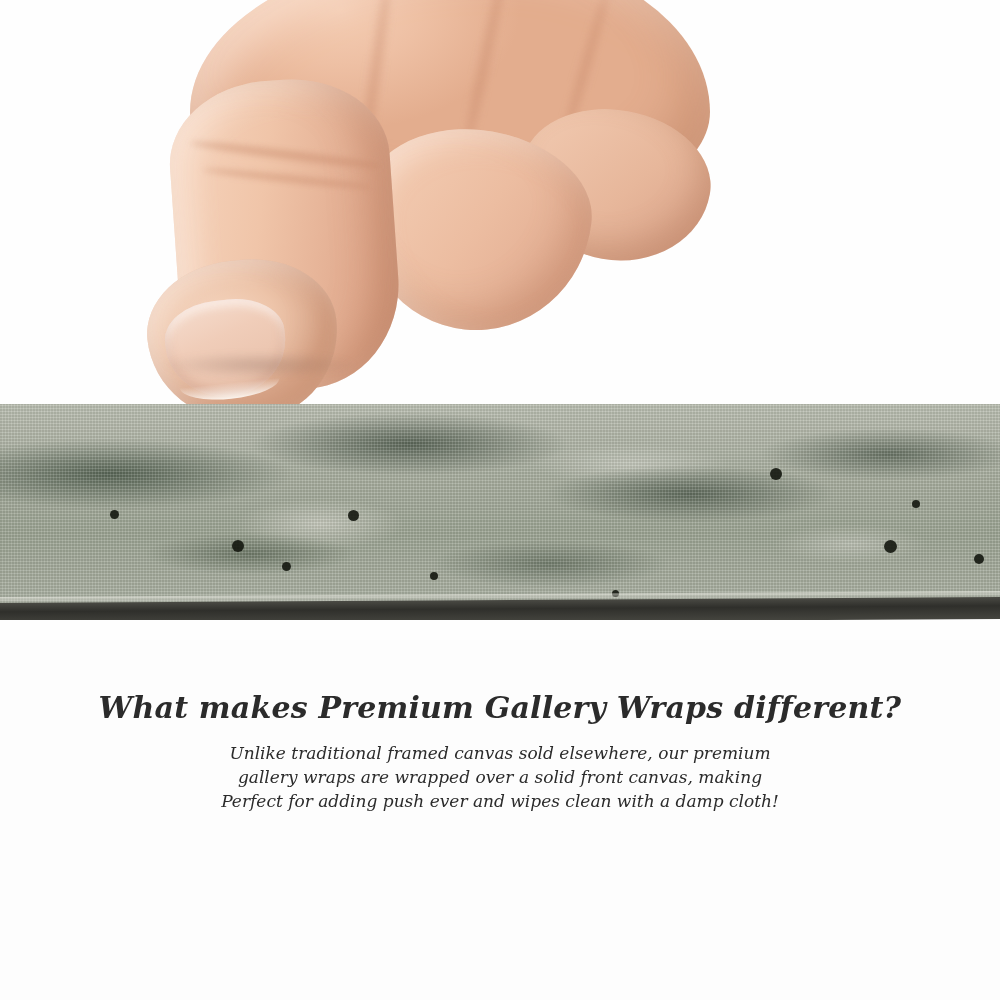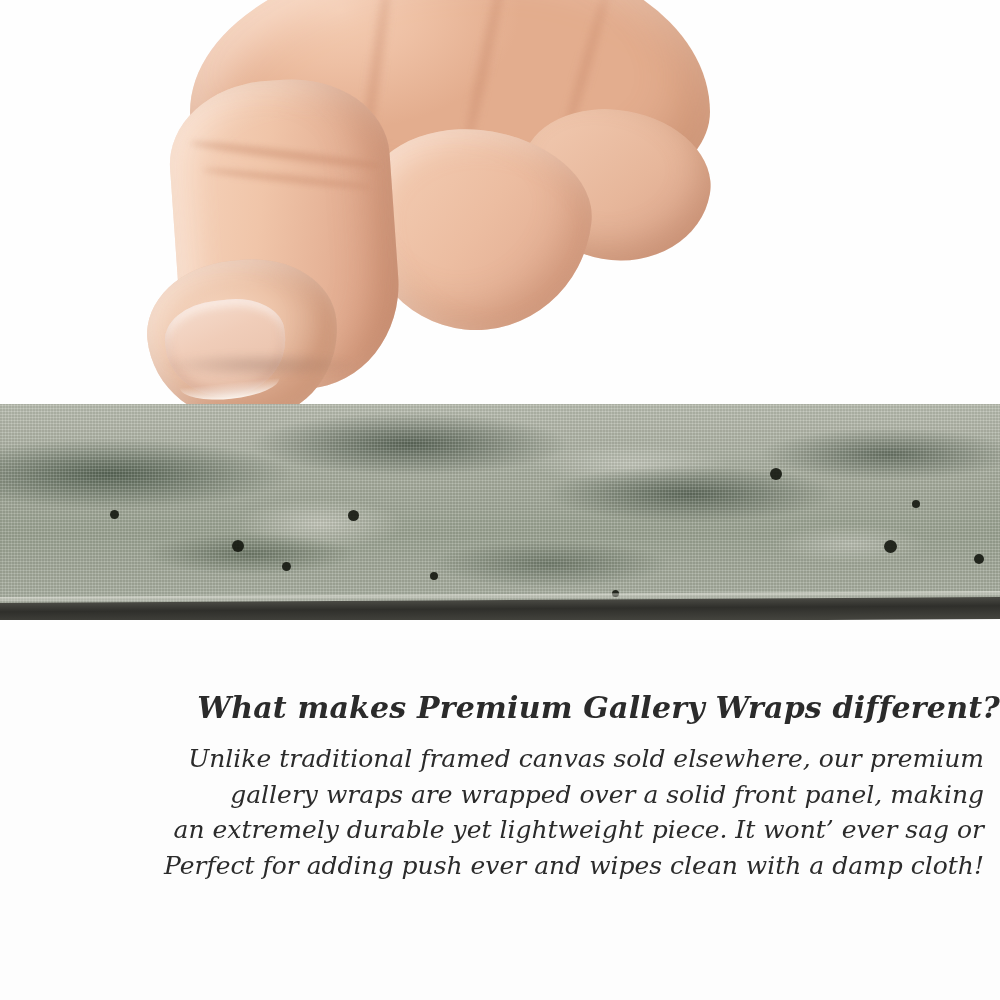--- a/index.html
+++ b/index.html
@@ -223,34 +223,34 @@
     background: linear-gradient(180deg, rgba(240,240,232,0.55), rgba(150,150,142,0.1));
     transform: rotate(-0.35deg);
   }
 
   
   .caption {
     position: absolute;
     left: 0;
     top: 690px;
     width: 1000px;
-    text-align: right;
+    text-align: center;
     color: #2b2b2b;
     font-family: "DejaVu Serif", serif;
     font-style: italic;
   }
   .caption h2 {
     margin: 0 0 10px 0;
     font-size: 30px;
     font-weight: 700;
     letter-spacing: 0.2px;
   }
   .caption p {
     margin: 16px;
-    font-size: 25px;
+    font-size: 17px;
     line-height: 1.42;
     font-weight: 400;
   }
   .caption .line { display: block; }
 </style>
 </head>
 <body>
 
 <div class="page">
 
@@ -287,19 +287,18 @@
     <div class="speck" style="left:612px; top:186px; width:7px; height:7px;"></div>
 
     <div class="canvas-bevel-hilite"></div>
     <div class="canvas-bevel"></div>
   </div>
 
   <div class="caption">
     <h2>What makes Premium Gallery Wraps different?</h2>
     <p>
       <span class="line">Unlike traditional framed canvas sold elsewhere, our premium</span>
-      <span class="line">gallery wraps are wrapped over a solid front panel, making</span>
-      <span class="line">an extremely durable yet lightweight piece. It wont’ ever sag or</span>
+      <span class="line">gallery wraps are wrapped over a solid front canvas, making</span>
       <span class="line">Perfect for adding push ever and wipes clean with a damp cloth!</span>
     </p>
   </div>
 
 </div>
 
 </body></html>

